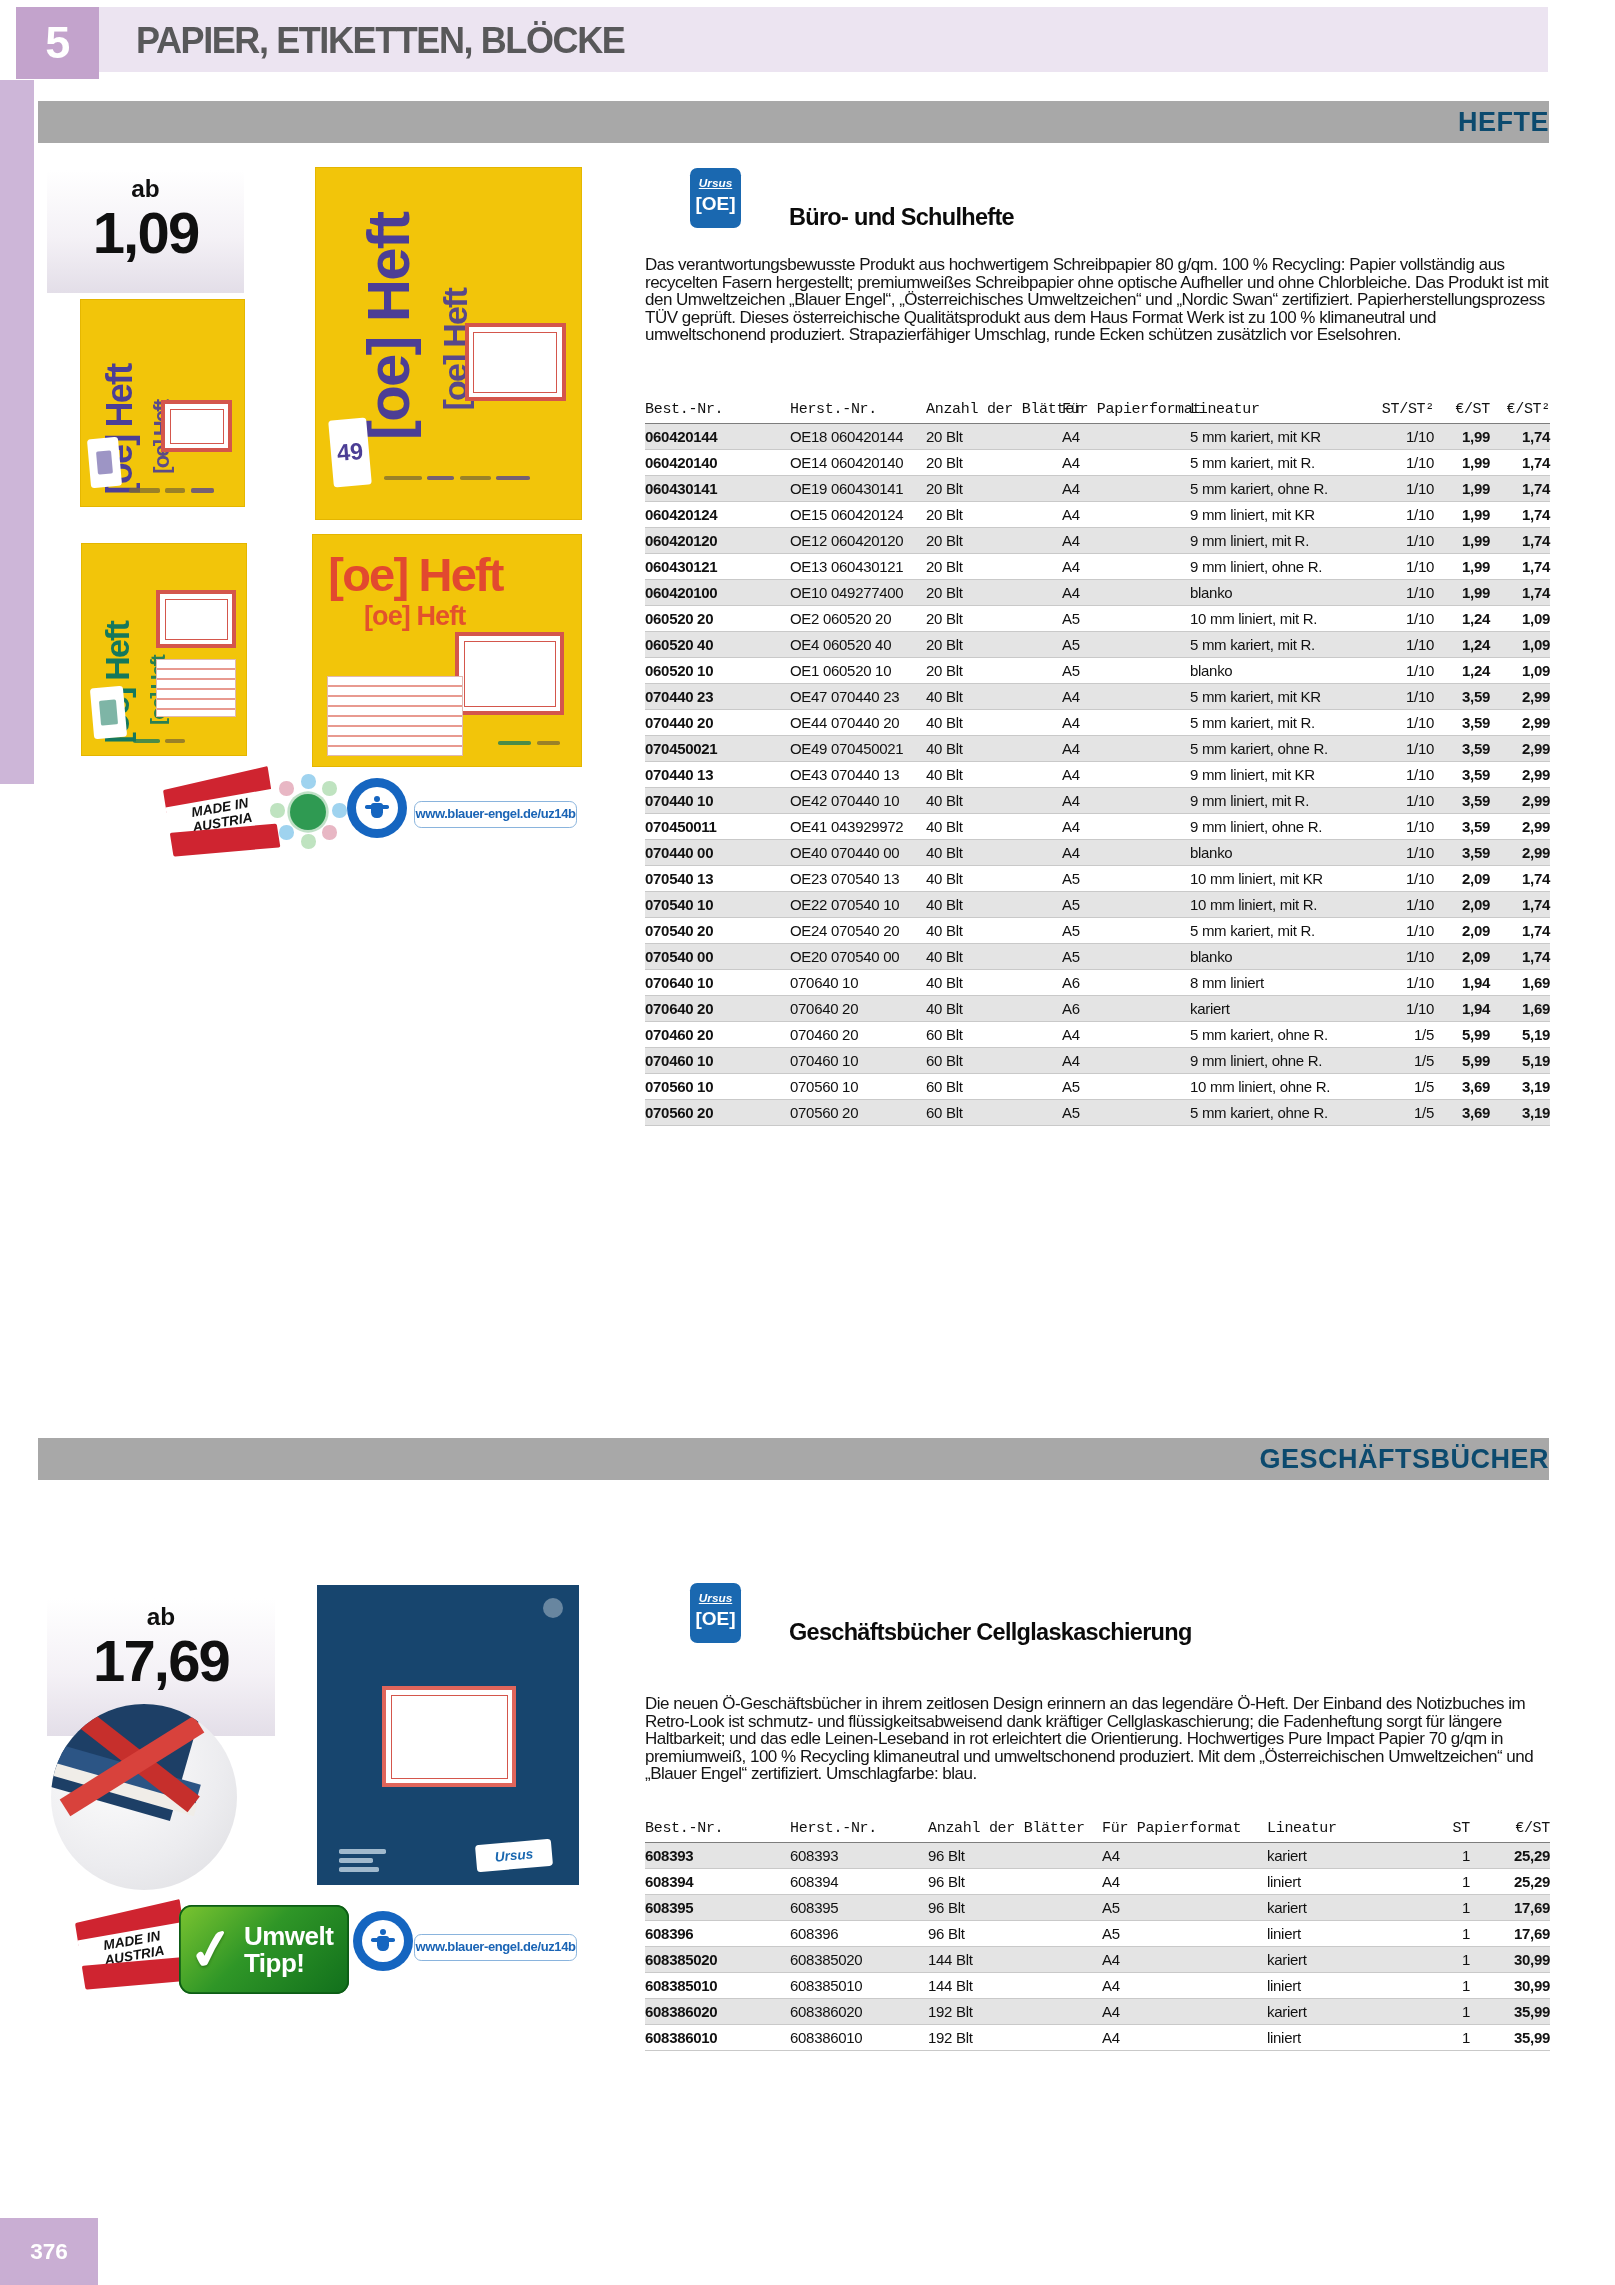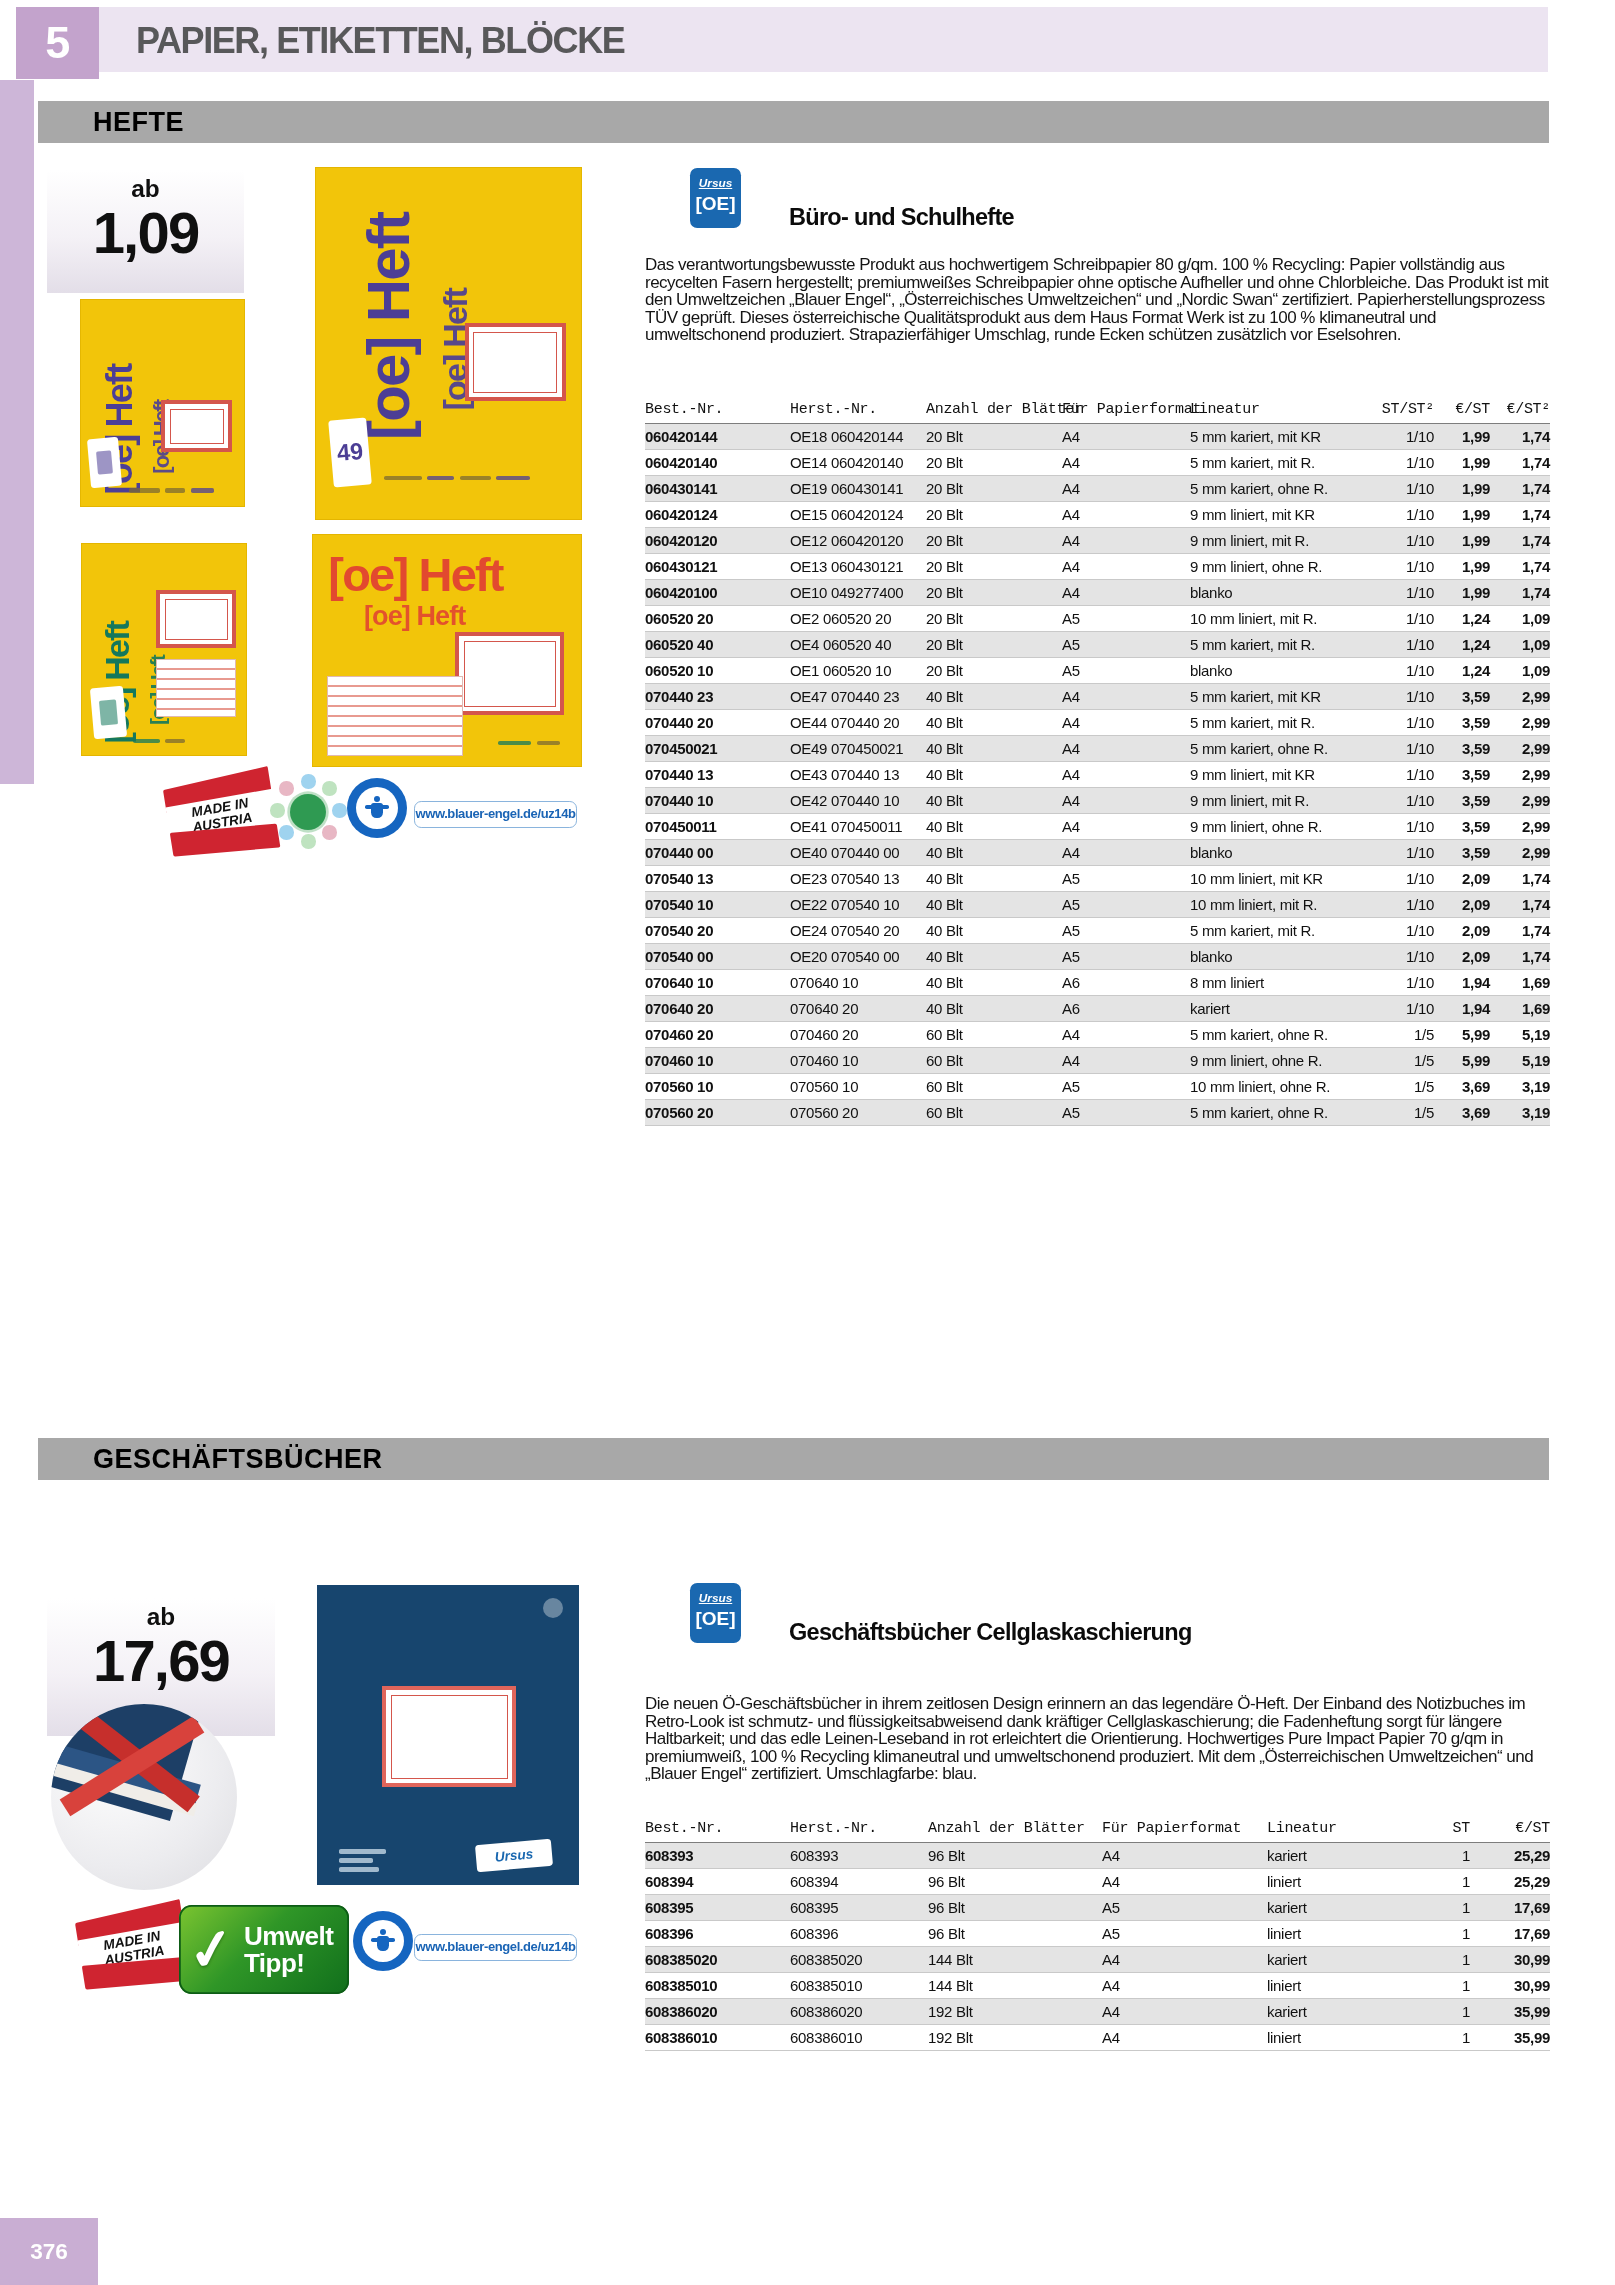--- a/index.html
+++ b/index.html
@@ -9,22 +9,22 @@
   .abs { position:absolute; }
 
   
   .chapter-band { left:16.3px; top:7.2px; width:1532px; height:65px; background:#ece4f1; }
   .chapter-num  { left:16.3px; top:7.2px; width:83px; height:72px; background:#c3a3cc; color:#fff;
                   font-size:45px; font-weight:bold; text-align:center; line-height:72px; }
   .chapter-title{ left:136px; top:20px; font-size:36px; font-weight:bold; color:#58585a; letter-spacing:-1.4px; }
   .side-strip   { left:0; top:80px; width:34px; height:704px; background:#cdb6d8; }
 
   
-  .section-bar { left:38px; width:1511px; height:42px; background:#a8a8a8; color:#000000;
-                 font-size:27px; font-weight:bold; line-height:42px; padding-left:55px; letter-spacing:0.5px; }
+  .section-bar { left:38px; width:1511px; height:42px; background:#a8a8a8; color:#0c4a6e;
+                 font-size:27px; font-weight:bold; line-height:42px; padding-left:55px; letter-spacing:0.5px;text-align:right; }
   .bar1 { top:101px; } .bar2 { top:1438px; }
 
   
   .price-badge { text-align:center; background:linear-gradient(180deg,#ffffff 0%,#f4f1f6 55%,#e3dee8 100%); }
   .pb1 { left:47px; top:170px; width:197px; height:123px; }
   .pb2 { left:47px; top:1598px; width:228px; height:138px; }
   .price-ab  { font-size:24.4px; font-weight:bold; color:#101010; padding-top:5.4px; }
   .price-val { font-size:58px; font-weight:bold; color:#101010; letter-spacing:-1.8px; line-height:1.05; }
 
   
@@ -404,21 +404,21 @@
         <div class="tcell c1">OE42 070440 10</div>
         <div class="tcell c2">40 Blt</div>
         <div class="tcell c3">A4</div>
         <div class="tcell c4">9 mm liniert, mit R.</div>
         <div class="tcell c5">1/10</div>
         <div class="tcell c6">3,59</div>
         <div class="tcell c7">2,99</div>
       </div>
       <div class="trow">
         <div class="tcell c0">070450011</div>
-        <div class="tcell c1">OE41 070450011</div>
+        <div class="tcell c1">OE41 043929972</div>
         <div class="tcell c2">40 Blt</div>
         <div class="tcell c3">A4</div>
         <div class="tcell c4">9 mm liniert, ohne R.</div>
         <div class="tcell c5">1/10</div>
         <div class="tcell c6">3,59</div>
         <div class="tcell c7">2,99</div>
       </div>
       <div class="trow shade">
         <div class="tcell c0">070440 00</div>
         <div class="tcell c1">OE40 070440 00</div>

